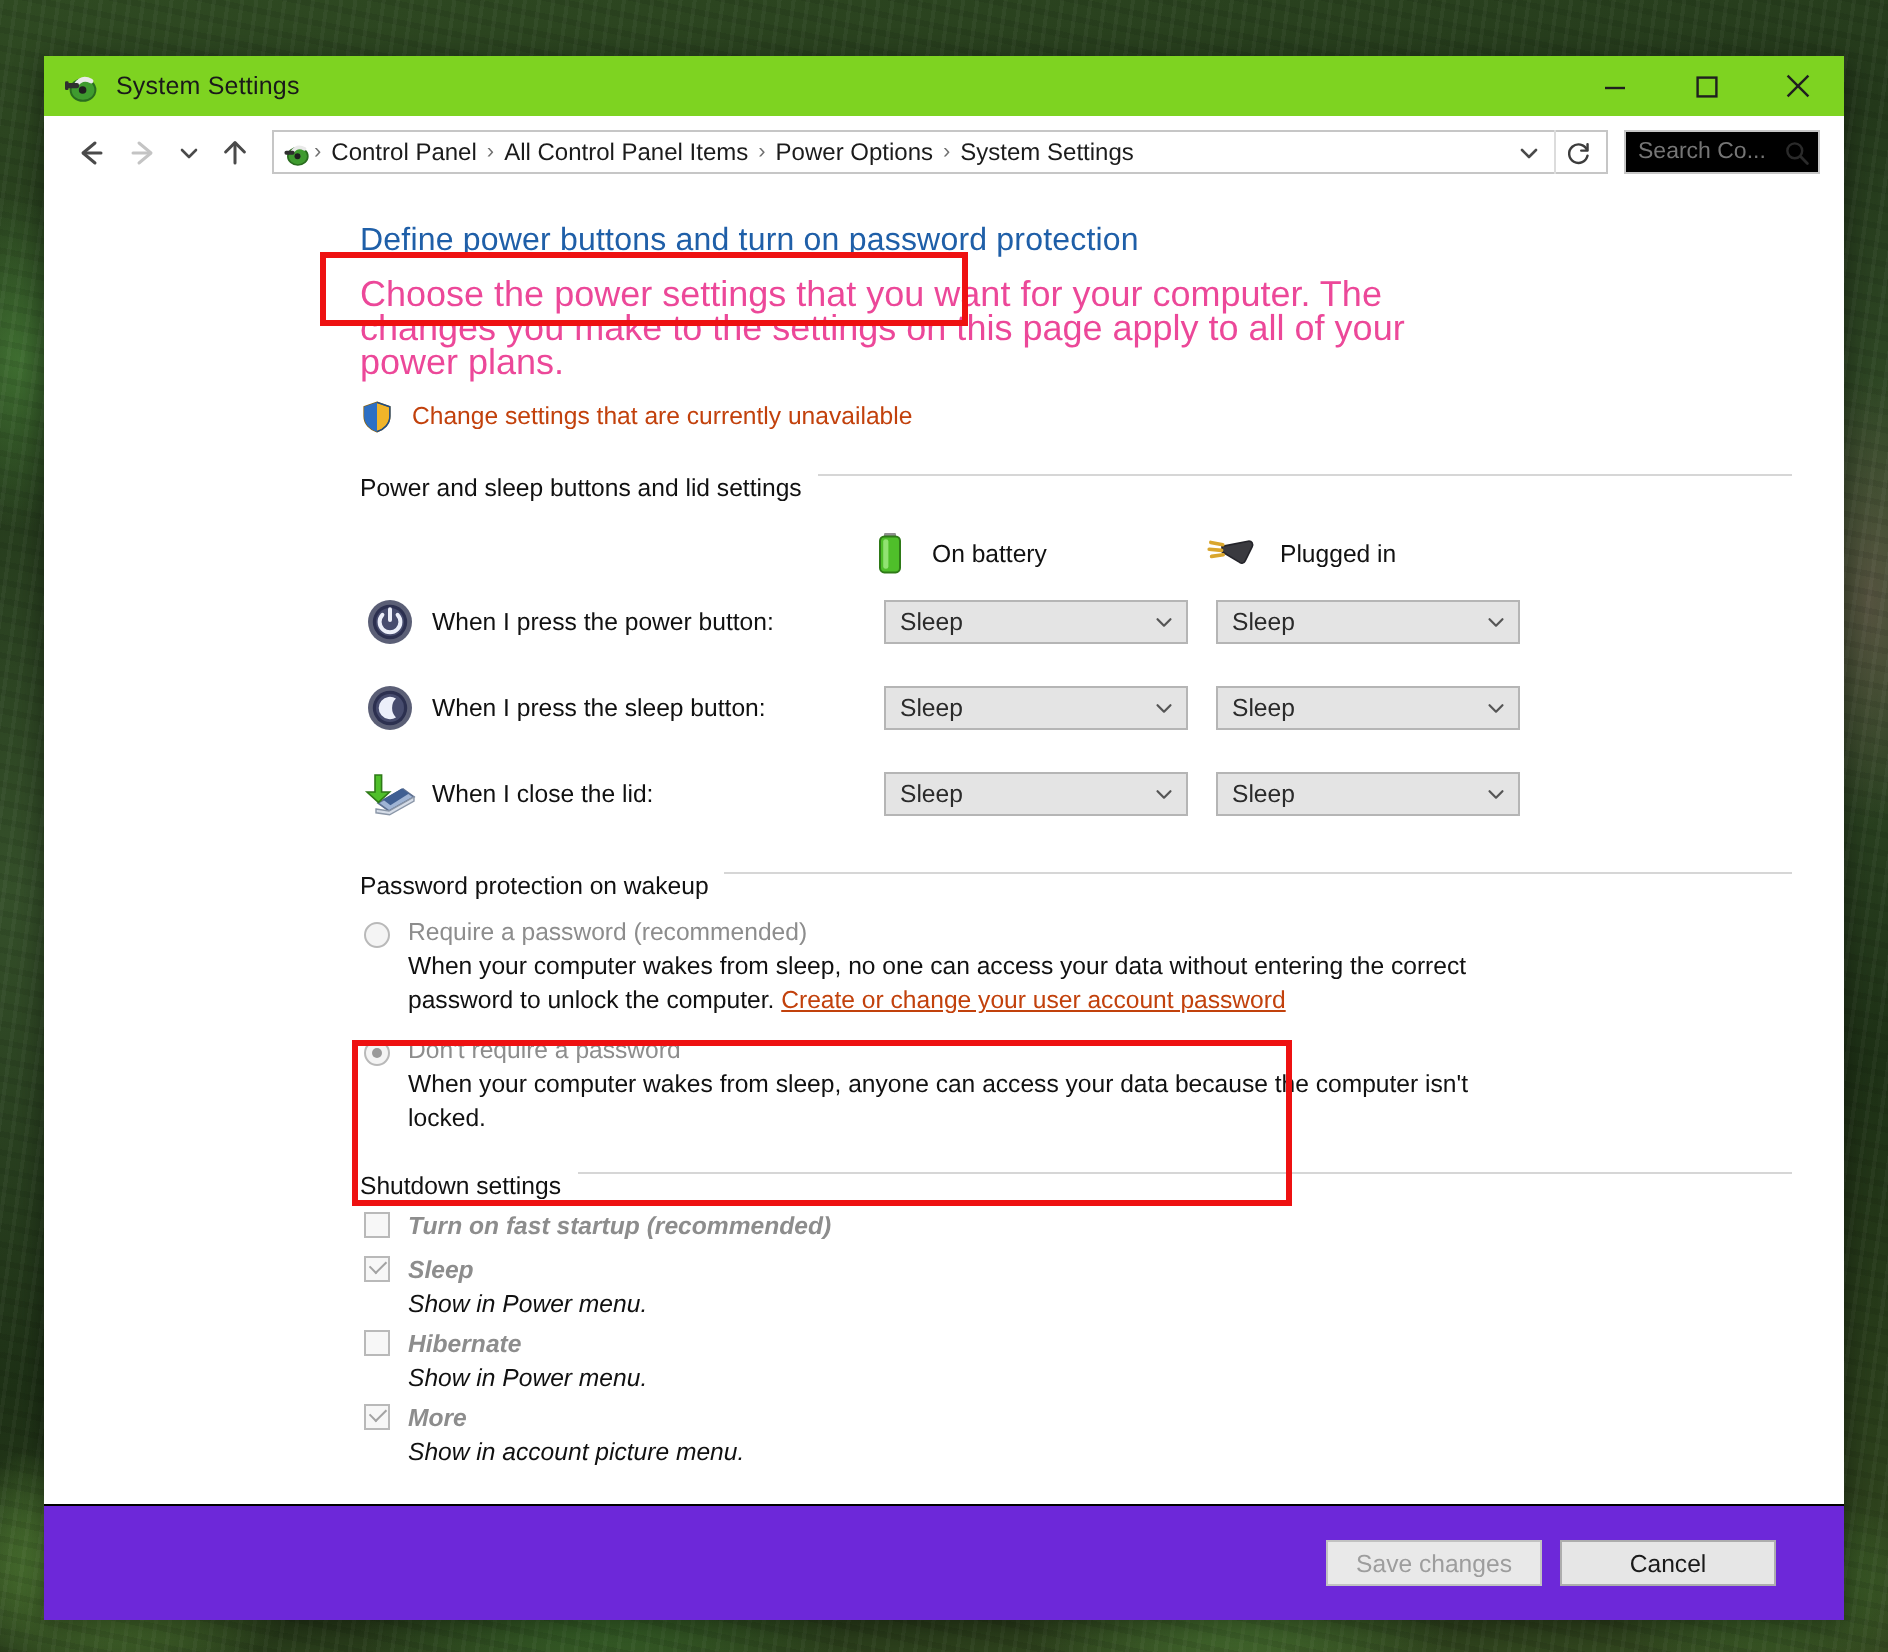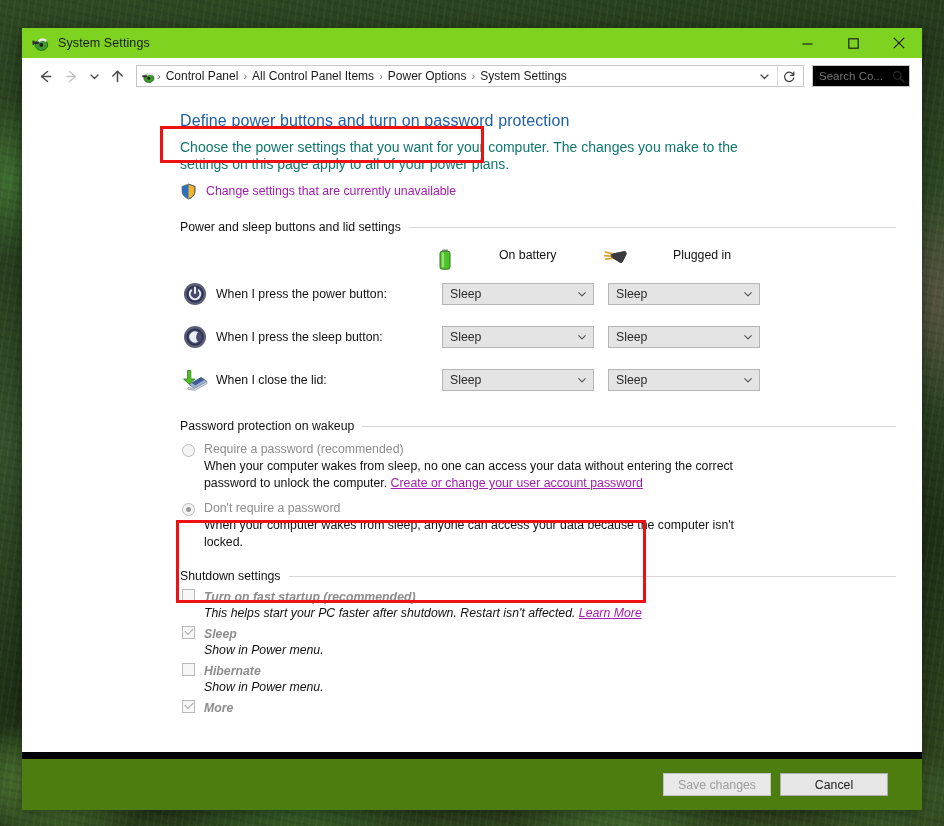--- a/index.html
+++ b/index.html
@@ -159,45 +159,44 @@
   .inner { padding-left: 158px; padding-right: 26px; }
 
   h1.page-title {
     font-size: 16px;
     font-weight: normal;
     color: #1f5fa8;
     margin-bottom: 9px;
     letter-spacing: .1px;
   }
   p.page-desc {
-    font-size: 14px;
-    color: #0f766e;
+    font-size: 18px;
+    color: #ec4899;
     line-height: 17px;
     max-width: 566px;
   }
 
   .shield-link-row {
     display: flex;
     align-items: center;
     margin-top: 7px;
     height: 22px;
   }
   .shield-ico { width: 17px; height: 17px; flex: 0 0 auto; }
   .link {
-    color: #a21caf;
+    color: #c2410c;
     font-size: 12.3px;
     text-decoration: none;
     cursor: pointer;
   }
   .shield-link-row .link { margin-left: 9px; }
 
   
   .group {
     display: flex;
-    align-items: center;
     margin-top: 18px;
     margin-bottom: 2px;
   }
   .group-label {
     font-size: 12.3px;
     color: #111;
     white-space: nowrap;
     padding-right: 8px;
   }
   .group-rule {
@@ -207,23 +206,22 @@
   }
 
   
   .col-heads {
     display: flex;
     margin-top: 14px;
     padding-left: 256px;
   }
   .col-head {
     display: flex;
-    align-items: flex-start;
+    align-items: center;
     width: 166px;
-    gap: 33px;
   }
   .col-head .label {
     font-size: 12.3px;
     color: #111;
     margin-left: 12px;
   }
 
   
   .setting-row {
     display: flex;
@@ -320,26 +318,26 @@
     position: absolute;
     border: 3px solid #ee1111;
     pointer-events: none;
     z-index: 5;
   }
 
   
   .footer {
     flex: 0 0 auto;
     height: 58px;
-    border-top: 7px solid #000000;
+    border-top: 1px solid #000000;
     display: flex;
     align-items: center;
     justify-content: flex-end;
     padding-right: 34px;
-    background: #4d7c0f;
+    background: #6d28d9;
   }
   .btn {
     height: 23px;
     min-width: 108px;
     border: 1px solid #adadad;
     background: #e6e6e6;
     font-size: 12.3px;
     color: #1a1a1a;
     font-family: "Liberation Sans", sans-serif;
     display: flex;
@@ -600,38 +598,38 @@
       </div>
 
       <div class="group">
         <span class="group-label">Shutdown settings</span>
         <span class="group-rule"></span>
       </div>
 
       <div class="chk-item">
         <span class="checkbox"></span>
         <span class="chk-title">Turn on fast startup (recommended)</span>
-        <div class="chk-desc"><span>This helps start your PC faster after shutdown. Restart isn't affected. </span><a class="link">Learn More</a></div>
       </div>
 
       <div class="chk-item">
         <span class="checkbox checked"></span>
         <span class="chk-title">Sleep</span>
         <div class="chk-desc">Show in Power menu.</div>
       </div>
 
       <div class="chk-item">
         <span class="checkbox"></span>
         <span class="chk-title">Hibernate</span>
         <div class="chk-desc">Show in Power menu.</div>
       </div>
 
       <div class="chk-item">
         <span class="checkbox checked"></span>
         <span class="chk-title">More</span>
+        <div class="chk-desc">Show in account picture menu.</div>
       </div>
 
     </div>
   </div>
 
   <div class="footer">
     <div class="btn disabled">Save changes</div>
     <div class="btn">Cancel</div>
   </div>
 

